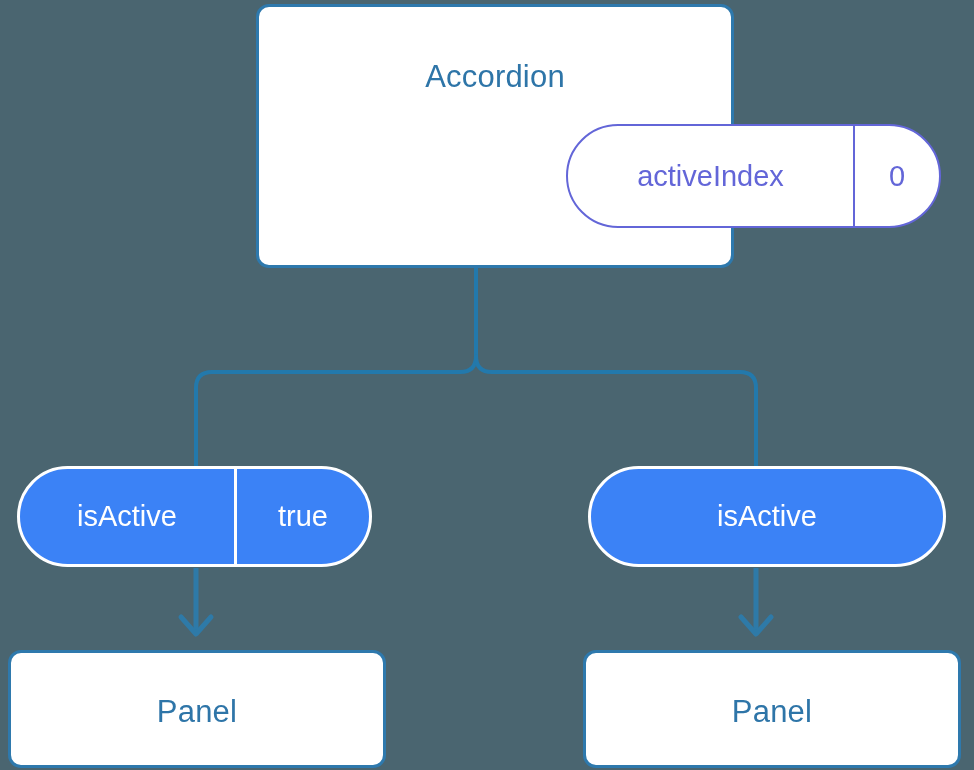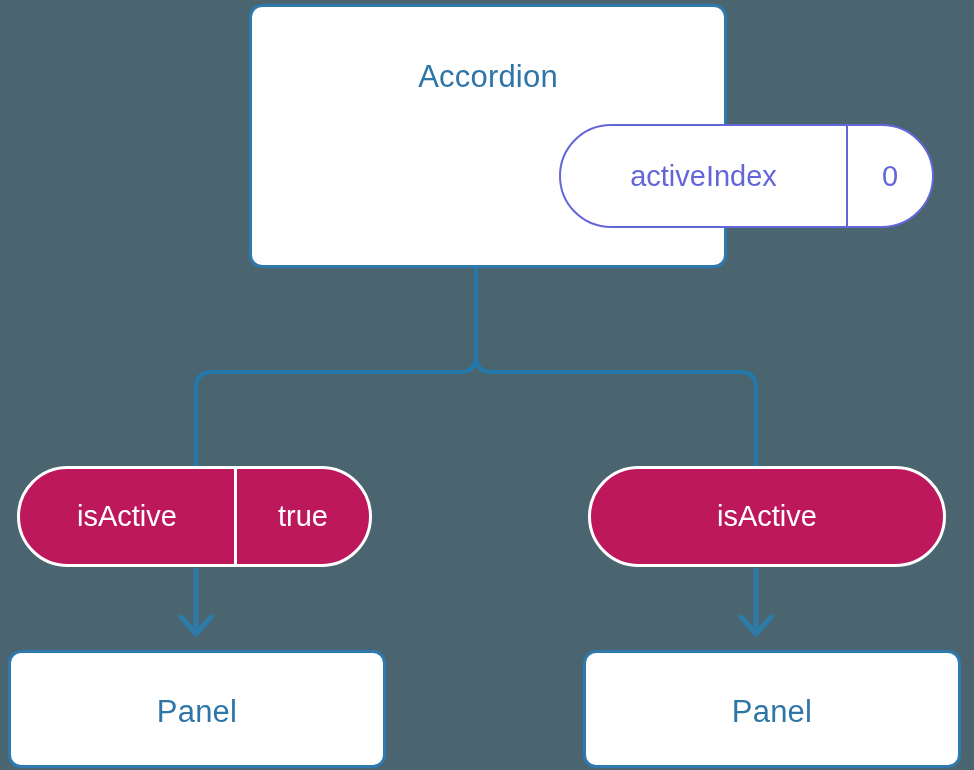--- a/index.html
+++ b/index.html
@@ -30,21 +30,21 @@
   .card {
     position: absolute;
     background: #ffffff;
     border: 3px solid #2e79ad;
     border-radius: 13px;
     box-sizing: border-box;
   }
 
   
   #accordion-card {
-    left: 249px;
+    left: 256px;
     top: 4px;
     width: 478px;
     height: 264px;
   }
   .card-title {
     position: absolute;
     left: 0;
     right: 0;
     text-align: center;
     color: #2e75a8;
@@ -104,21 +104,21 @@
   }
   #accordion-state-pill {
     left: 307px;
     top: 117px;
     width: 375px;
     height: 104px;
   }
 
   
   .pill.filled {
-    background: #be185d;
+    background: #3b82f6;
     border: 3px solid #ffffff;
   }
   .pill.filled .pill-key { color: #ffffff; flex: 1 1 auto; padding: 0 26px; }
   .pill.filled .pill-val {
     color: #ffffff;
     border-left: 3px solid #ffffff;
     padding: 0 10px;
   }
   #pill-left {
     left: 17px;

